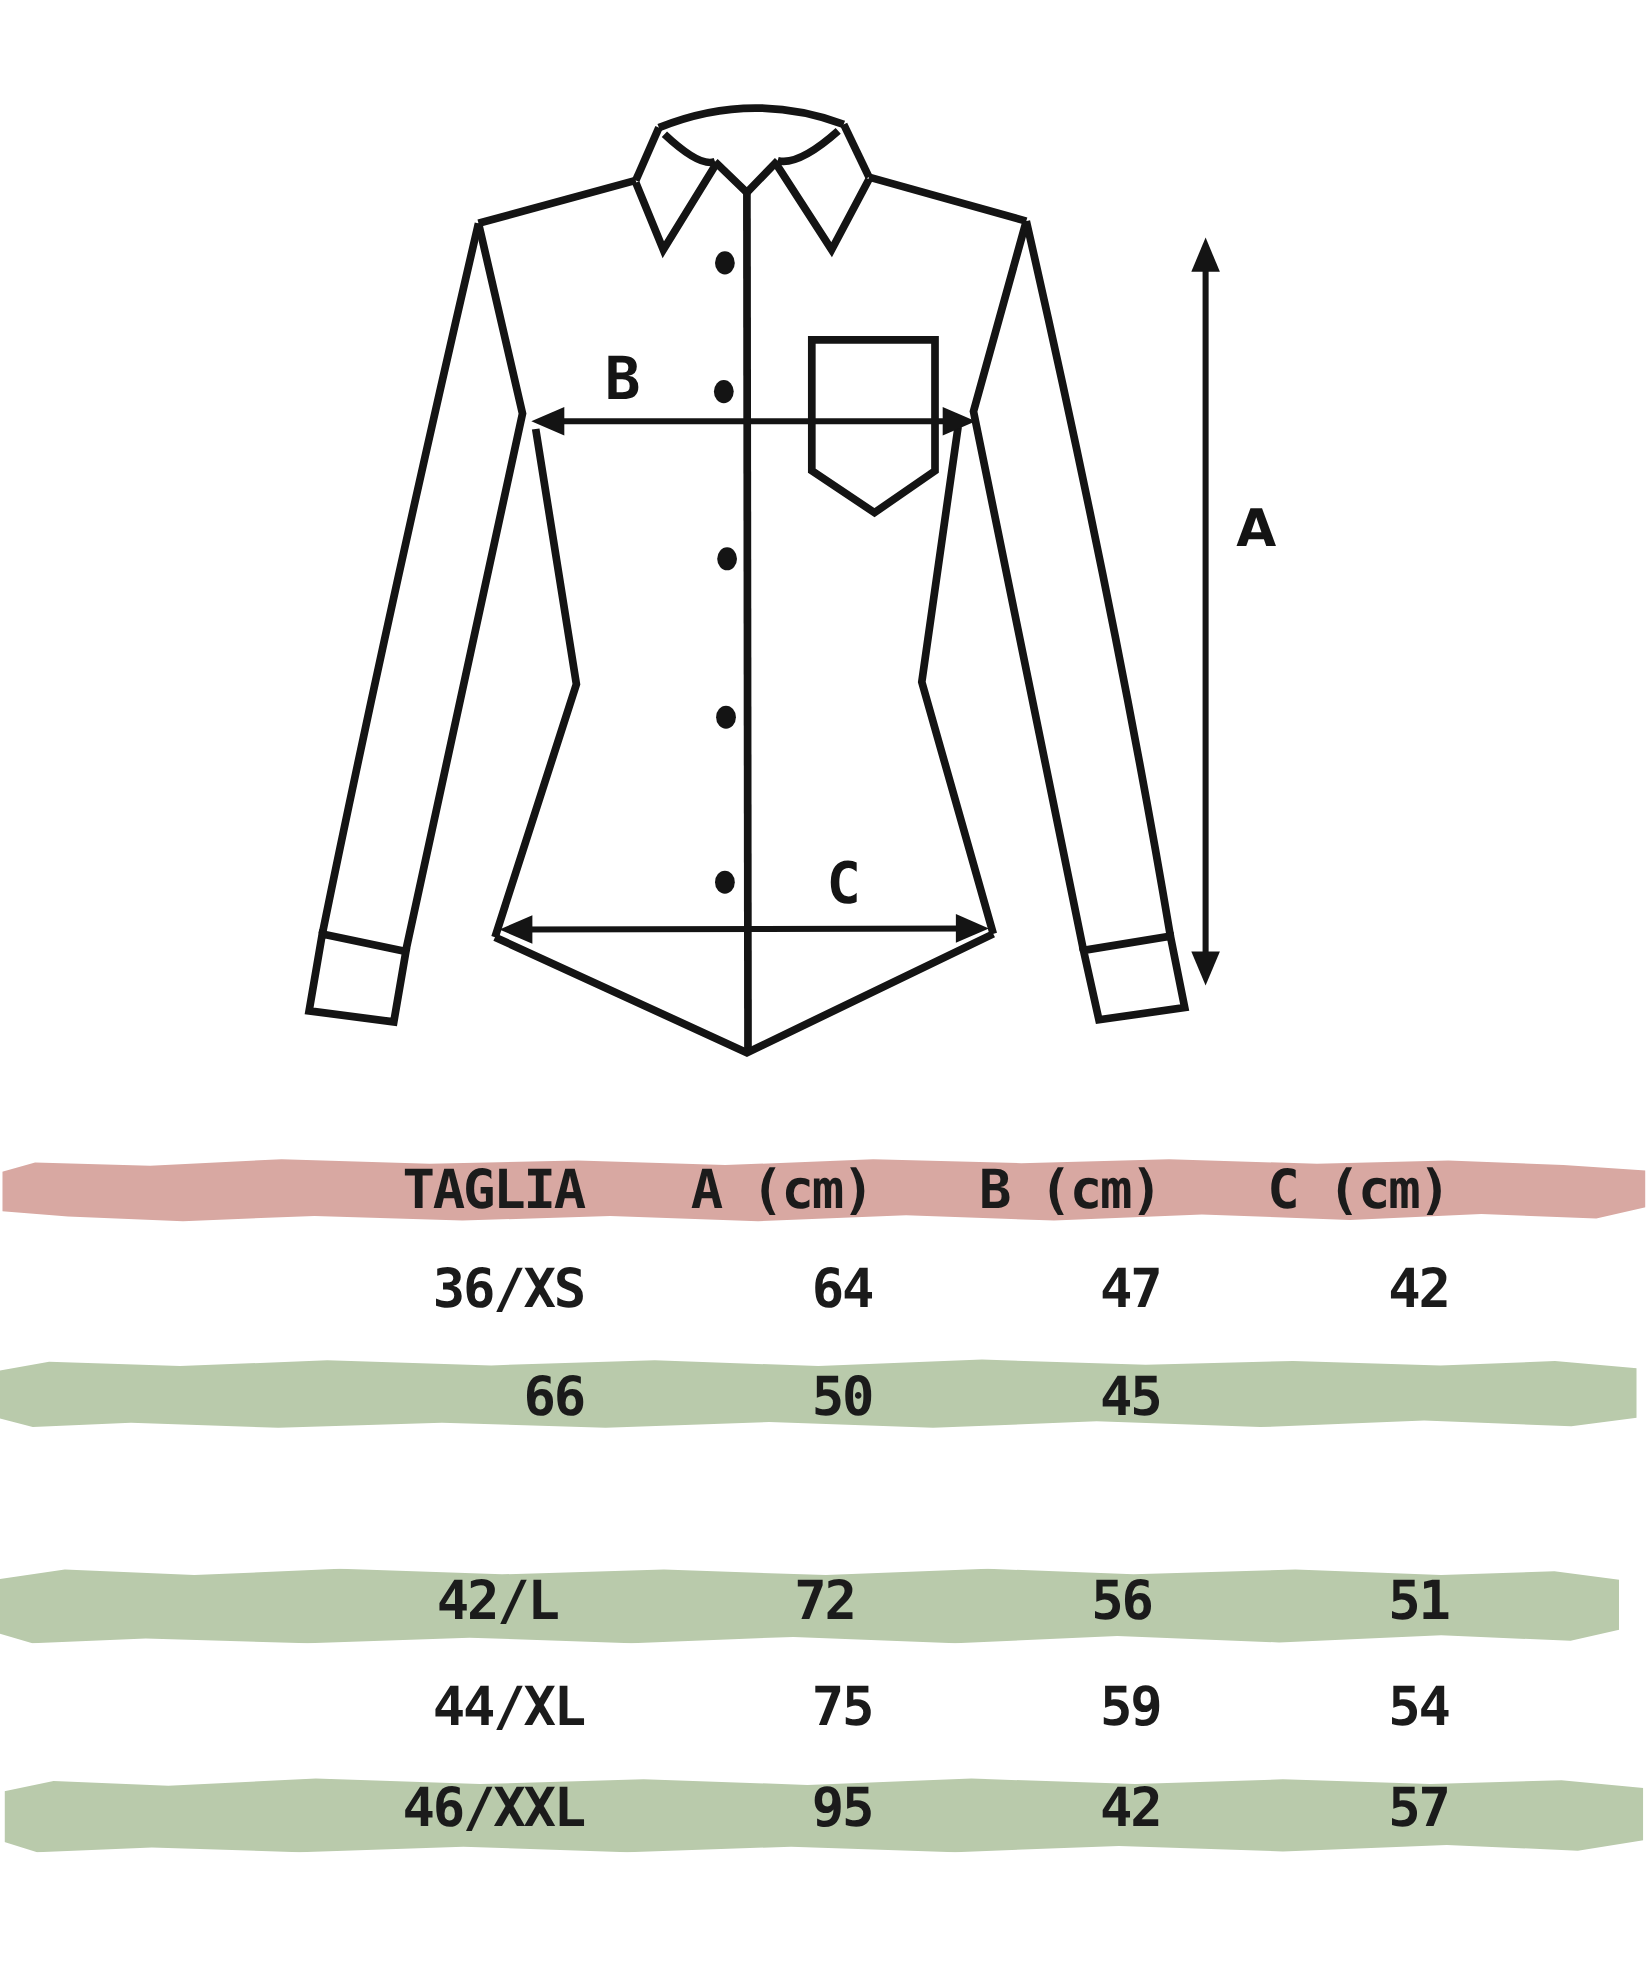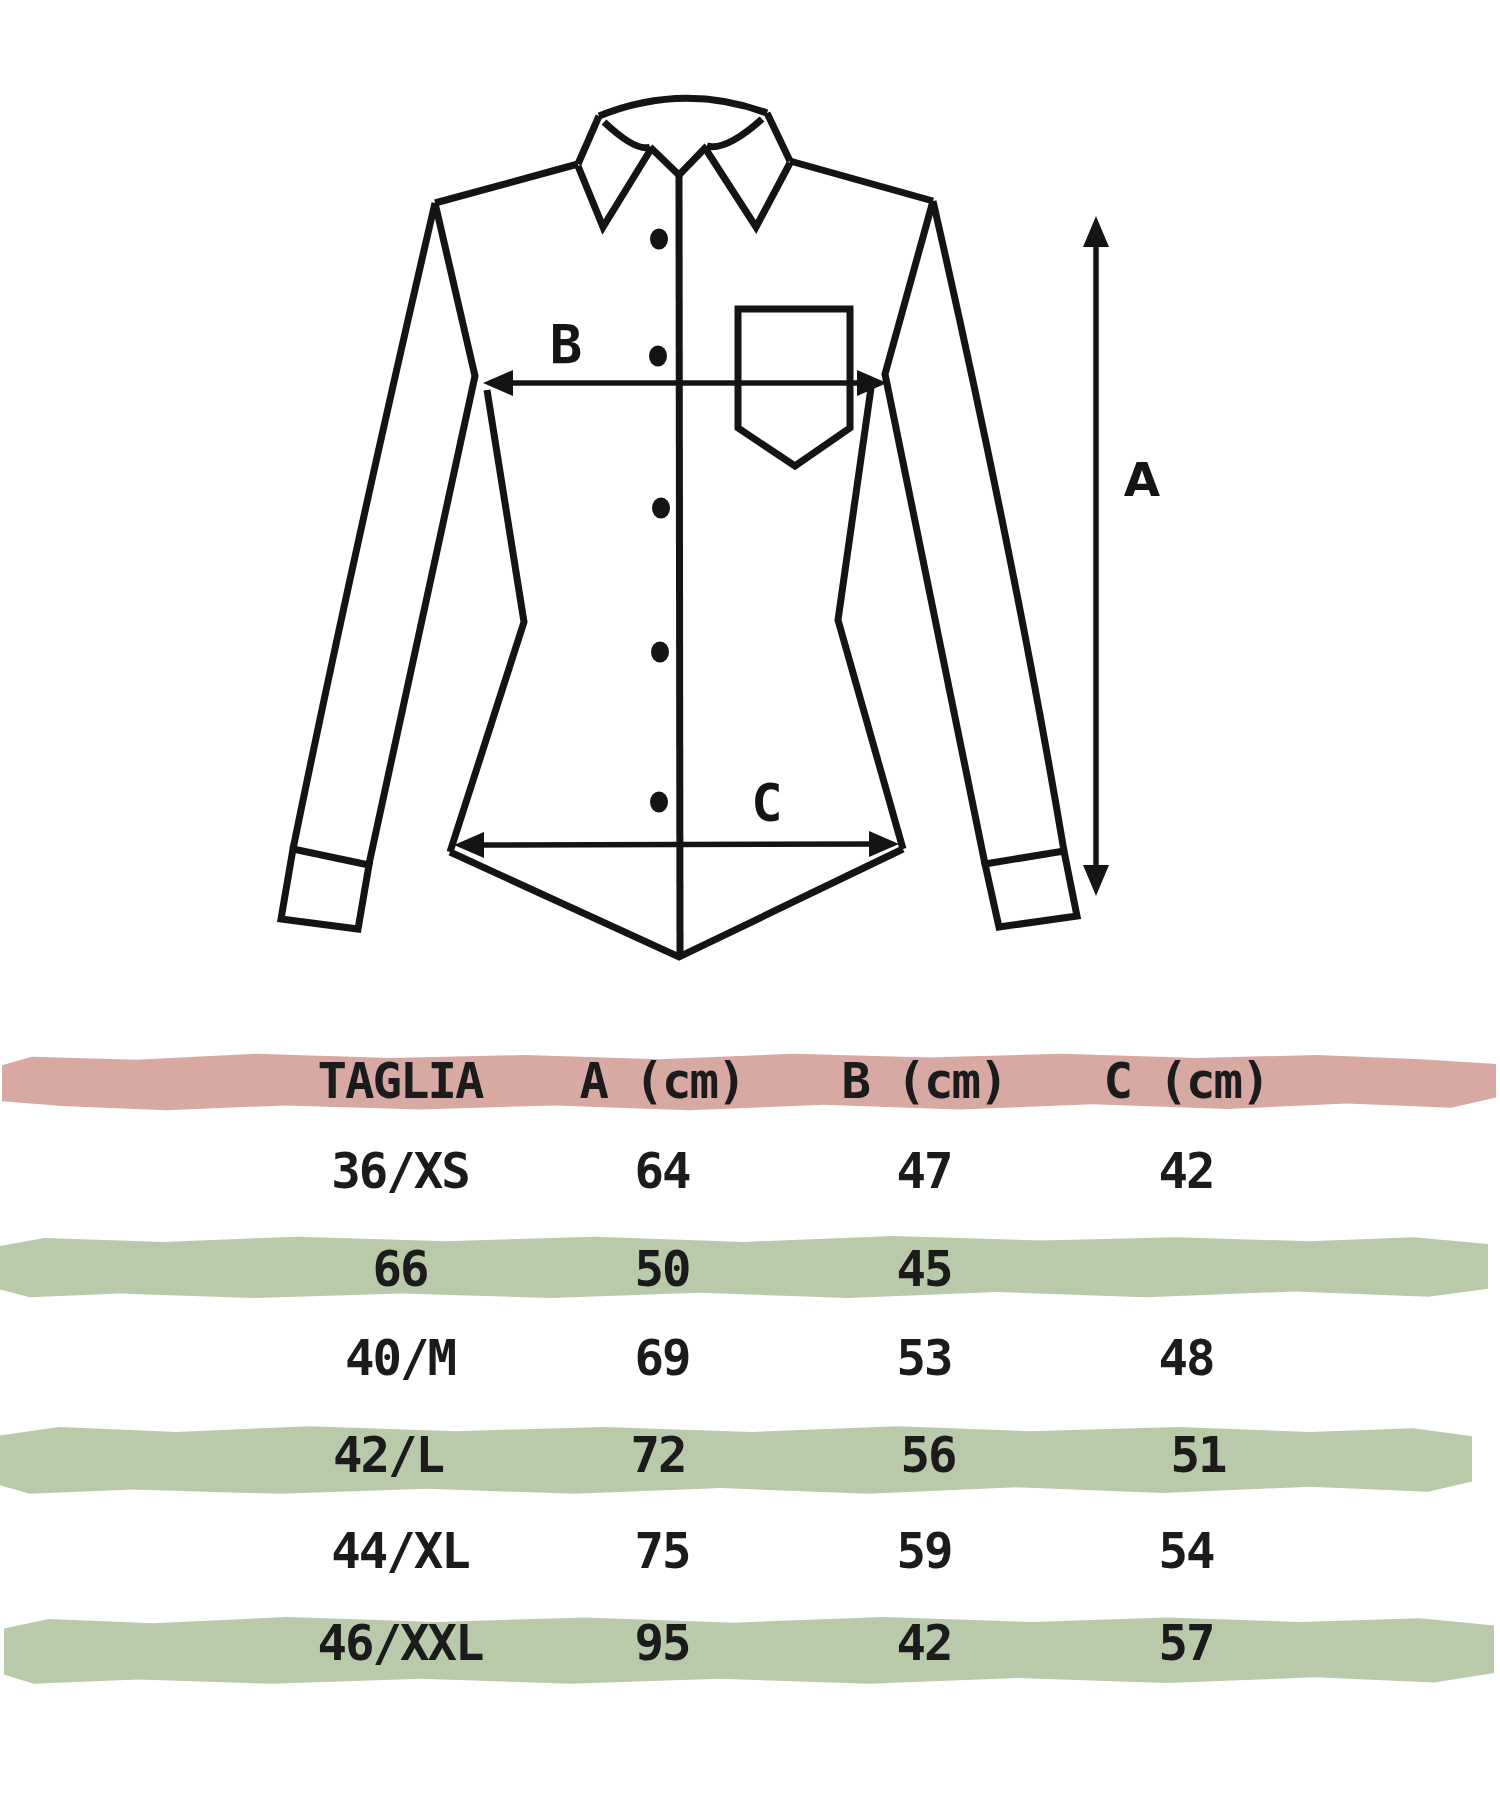--- a/index.html
+++ b/index.html
@@ -14,21 +14,21 @@
   .band-green{background:#b9caab;}
   .band-g1{left:0;top:1234px;width:1488px;height:66px;
     clip-path:polygon(0% 18%,3% 6%,11% 12%,20% 4%,30% 11%,40% 4%,50% 12%,60% 3%,70% 10%,79% 5%,88% 11%,95% 5%,100% 15%,100% 83%,96% 95%,87% 87%,77% 96%,67% 88%,57% 97%,47% 89%,37% 97%,27% 90%,17% 97%,8% 90%,2% 96%,0% 84%);}
   .band-g2{left:0;top:1424px;width:1472px;height:72px;
     clip-path:polygon(0% 16%,4% 4%,12% 11%,21% 3%,31% 10%,41% 4%,51% 11%,61% 3%,70% 10%,80% 4%,89% 11%,96% 6%,100% 17%,100% 80%,97% 94%,89% 87%,79% 96%,69% 88%,59% 97%,49% 89%,39% 97%,29% 90%,19% 97%,9% 91%,2% 97%,0% 85%);}
   .band-g3{left:4px;top:1614px;width:1490px;height:72px;
     clip-path:polygon(0% 20%,3% 7%,10% 13%,19% 4%,29% 11%,39% 5%,49% 12%,59% 4%,69% 11%,78% 5%,87% 11%,95% 6%,100% 16%,100% 82%,96% 95%,88% 88%,78% 96%,68% 89%,58% 97%,48% 90%,38% 97%,28% 90%,18% 97%,9% 91%,2% 97%,0% 84%);}
   
   .trow{position:absolute;left:269px;width:1048px;height:94px;z-index:2;
         display:grid;grid-template-columns:repeat(4,1fr);align-items:center;}
-  .cell{text-align:center;font-weight:bold;font-size:49px;letter-spacing:-2px;color:#1b1b1b;}
+  .cell{text-align:right;font-weight:bold;font-size:49px;letter-spacing:-2px;color:#1b1b1b;}
   .r-head{top:1034px;}
   .r0{top:1124px;} .r1{top:1222px;} .r2{top:1311px;}
   .r3{top:1408px;gap:32px;} .r4{top:1504px;} .r5{top:1596px;}
 </style>
 </head>
 <body>
 
 <div class="stage">
 
   <svg class="illustration" viewBox="0 0 1500 1010">
@@ -104,26 +104,20 @@
     <span class="cell">36/XS</span>
     <span class="cell">64</span>
     <span class="cell">47</span>
     <span class="cell">42</span>
   </div>
   <div class="trow r1">
     <span class="cell">66</span>
     <span class="cell">50</span>
     <span class="cell">45</span>
   </div>
-  <div class="trow r2">
-    <span class="cell">40/M</span>
-    <span class="cell">69</span>
-    <span class="cell">53</span>
-    <span class="cell">48</span>
-  </div>
   <div class="trow r3">
     <span class="cell">42/L</span>
     <span class="cell">72</span>
     <span class="cell">56</span>
     <span class="cell">51</span>
   </div>
   <div class="trow r4">
     <span class="cell">44/XL</span>
     <span class="cell">75</span>
     <span class="cell">59</span>

